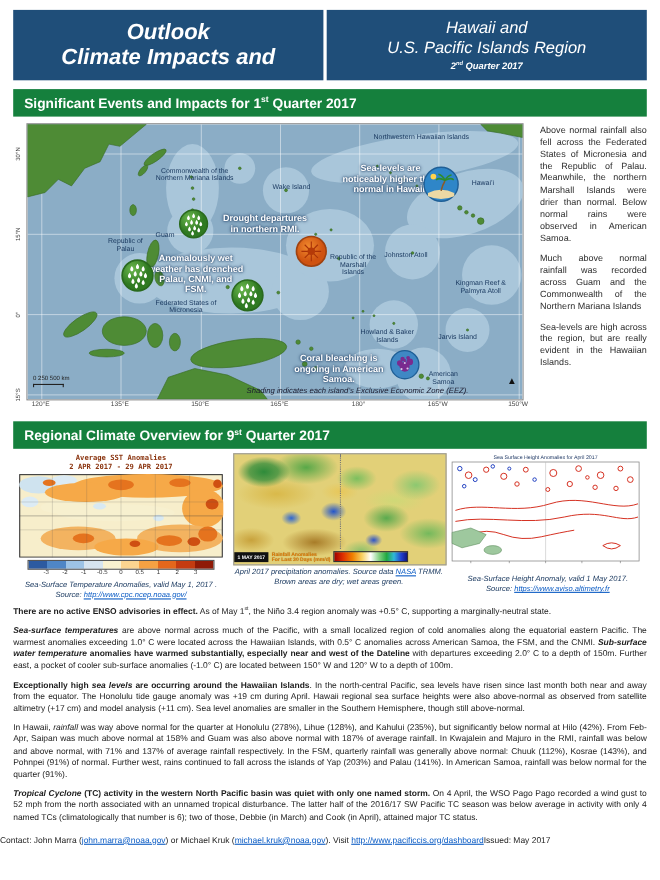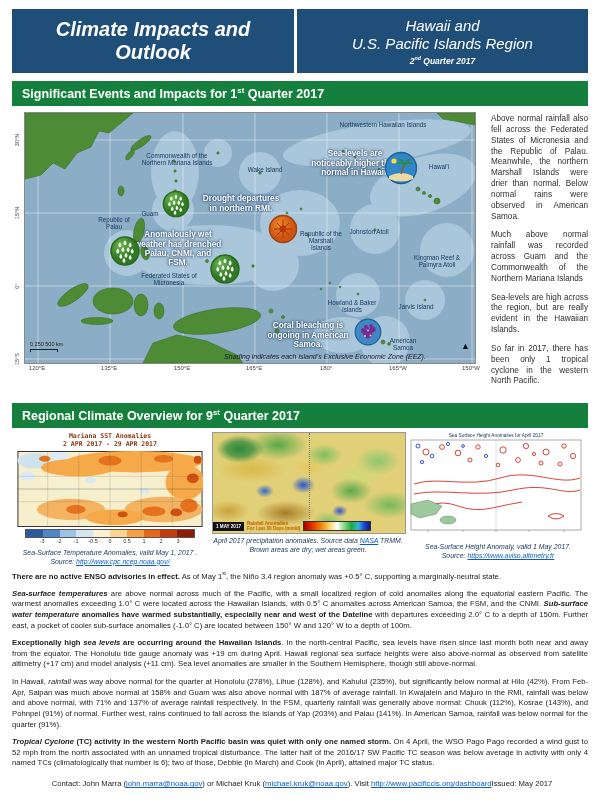--- a/index.html
+++ b/index.html
@@ -79,32 +79,32 @@
   .ssh-svg{display:block;width:176px;height:108px;}
 
   
   .body-text{padding:4px 12px 0 12px;font-size:7.7px;line-height:1.38;color:#1c1c1c;text-align:justify;}
   .body-text p{margin:0 0 7px 0;}
   .b{font-weight:bold;}
   .bi{font-weight:bold;font-style:italic;}
   .i{font-style:italic;}
 
   
-  .footer{display:flex;justify-content:center;padding:3px 12px 0 16px;font-size:7.7px;color:#1c1c1c;}
+  .footer{display:flex;justify-content:flex-start;padding:3px 12px 0 0;font-size:7.7px;color:#1c1c1c;}
 </style>
 </head>
 <body>
 
 <div class="page">
 
   <div class="hdr">
     <div class="hdr-box hdr-left">
       <div class="hdr-title">
+        <div>Outlook</div>
         <div>Climate Impacts and</div>
-        <div>Outlook</div>
       </div>
     </div>
     <div class="hdr-box hdr-right">
       <div class="hdr-region">
         <div>Hawaii and</div>
         <div>U.S. Pacific Islands Region</div>
       </div>
       <div class="hdr-q"><span>2</span><sup>nd</sup><span> Quarter 2017</span></div>
     </div>
   </div>
@@ -348,31 +348,30 @@
         <span style="left:302px">180°</span>
         <span style="left:374px">165°W</span>
         <span style="left:447px">150°W</span>
       </div>
     </div>
 
     <div class="sidebar">
       <p>Above normal rainfall also fell across the Federated States of Micronesia and the Republic of Palau. Meanwhile, the northern Marshall Islands were drier than normal.  Below normal rains were observed in American Samoa.</p>
       <p>Much above normal rainfall was recorded across Guam and the Commonwealth of the Northern Mariana Islands</p>
       <p>Sea-levels are high across the region, but are really evident in the Hawaiian Islands.</p>
-      <p>So far in 2017, there has been only 1 tropical cyclone in the western North Pacific.</p>
     </div>
   </div>
 
   <div class="secbar"><span>Regional Climate Overview for 9</span><sup>st</sup><span>  Quarter 2017</span></div>
 
   <div class="figs">
 
     <figure class="fig fig-sst">
       <div class="sst-title">
-        <div>Mariana SST Anomalies</div>
+        <div>Average SST Anomalies</div>
         <div>2 APR 2017 - 29 APR 2017</div>
       </div>
       <svg class="sst-map" viewBox="0 0 190 78">
         <rect x="0.5" y="0.5" width="189" height="77" fill="#f7eecb" stroke="#333" stroke-width="1"></rect>
         <g>
           <ellipse cx="18" cy="10" rx="18" ry="8" fill="#cfe3ef"></ellipse>
           <ellipse cx="42" cy="6" rx="12" ry="5" fill="#dcebf4"></ellipse>
           <ellipse cx="10" cy="26" rx="8" ry="5" fill="#dcebf4"></ellipse>
           <ellipse cx="120" cy="11" rx="70" ry="11" fill="#f6a948"></ellipse>
           <ellipse cx="62" cy="17" rx="38" ry="9" fill="#f6a948"></ellipse>

